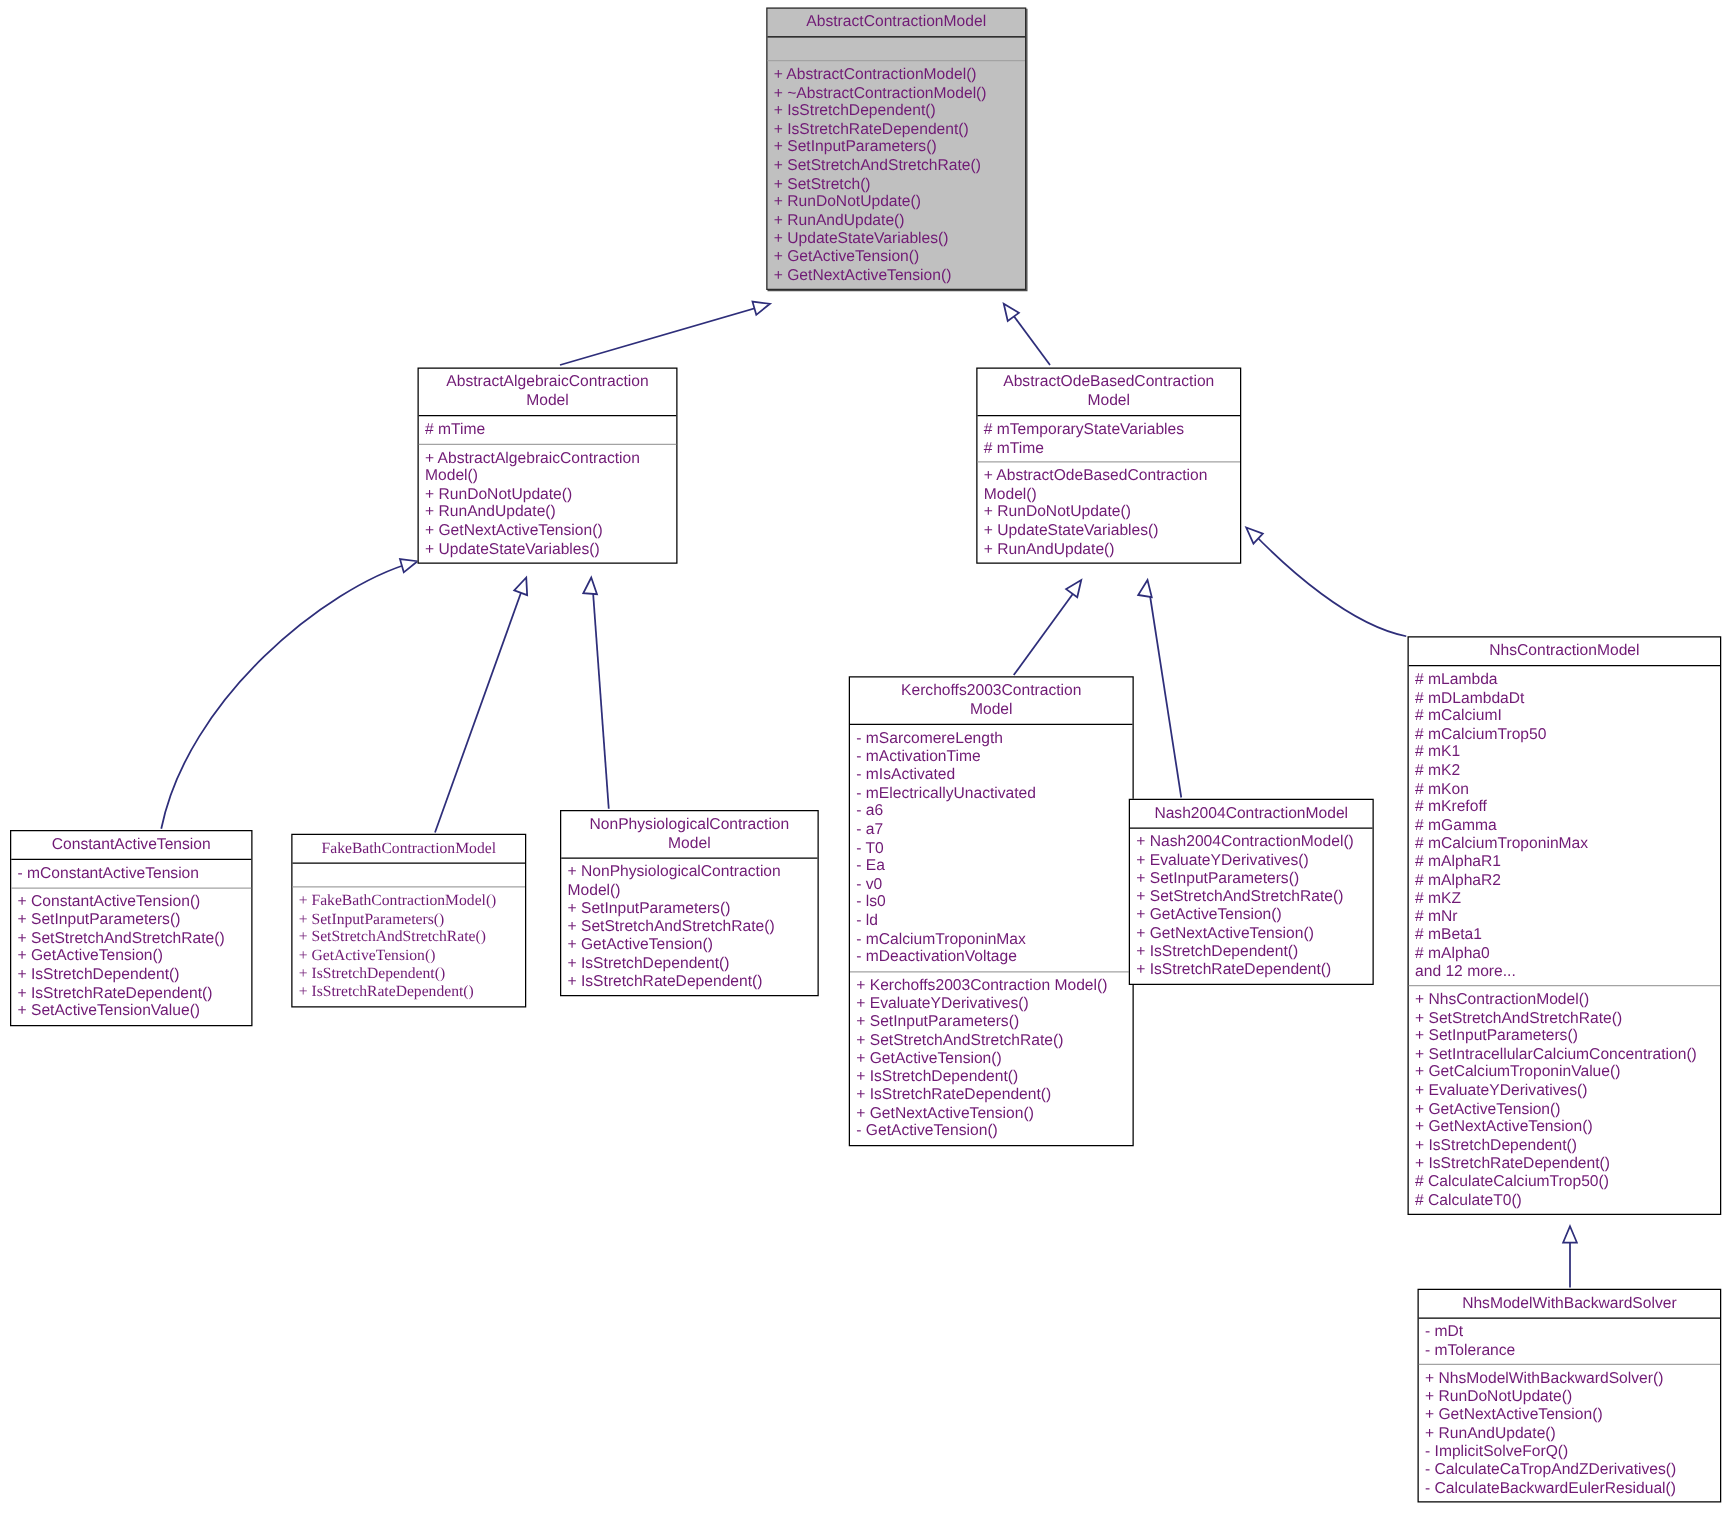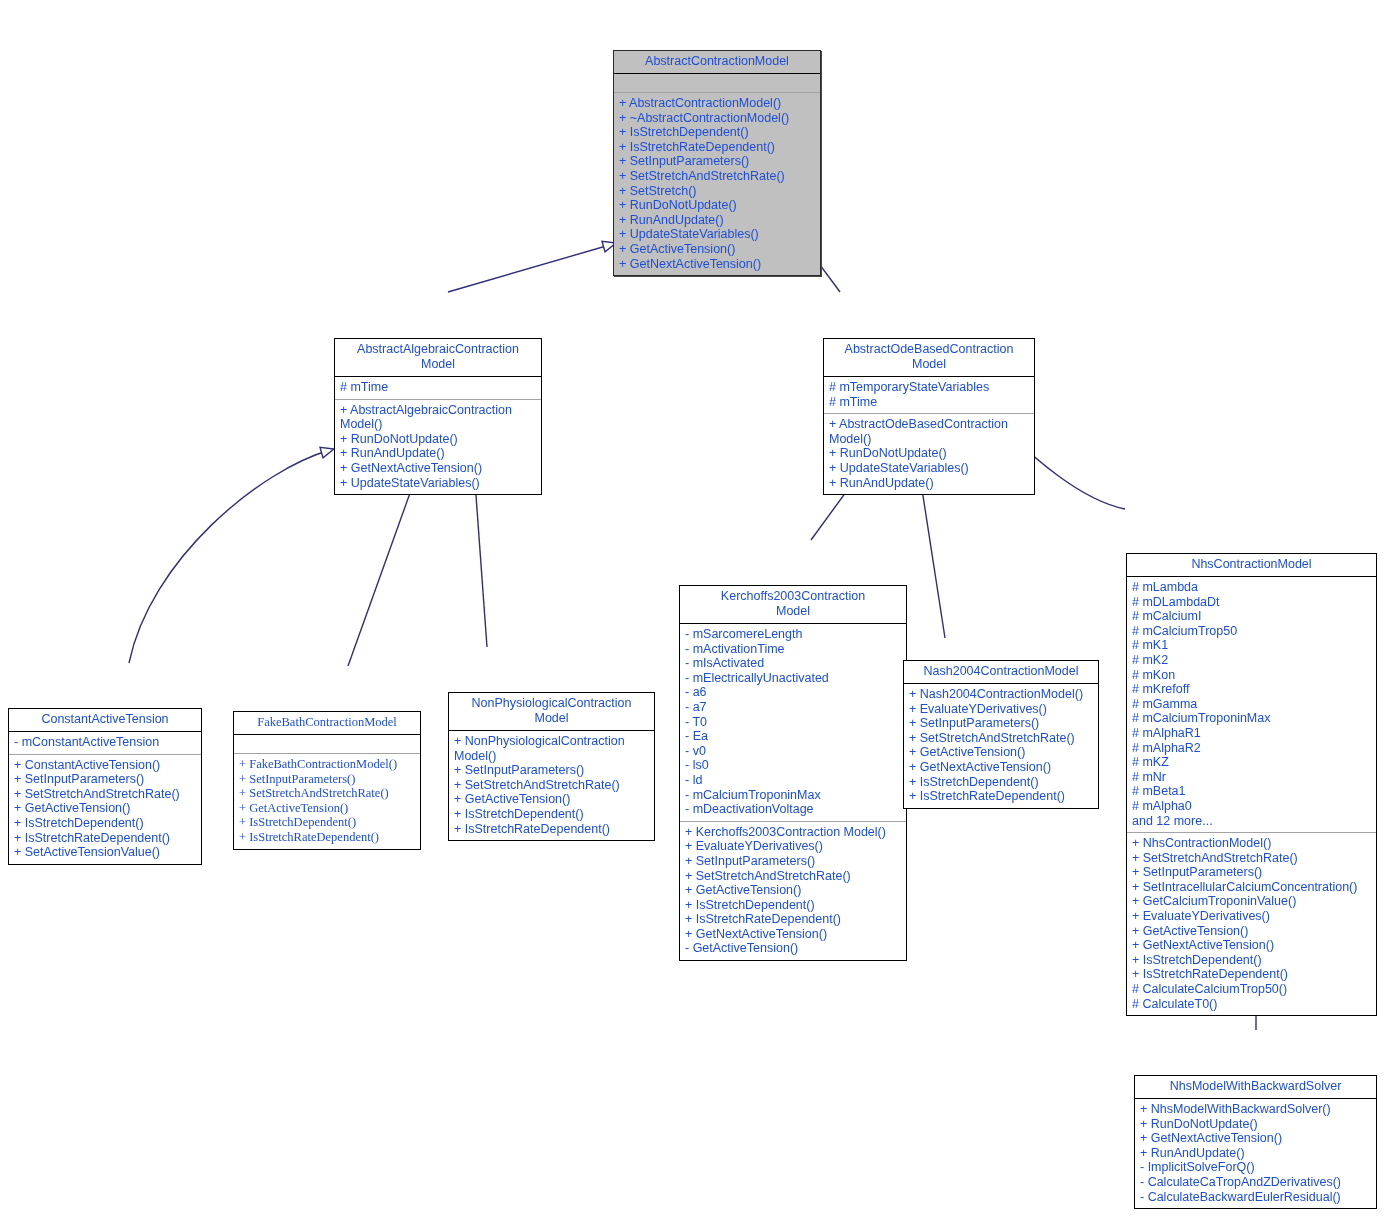--- a/index.html
+++ b/index.html
@@ -21,23 +21,22 @@
     height: 1216px;
     pointer-events: none;
   }
   .uml-class {
     position: absolute;
     box-sizing: border-box;
     border: 1px solid #000000;
     background: #ffffff;
     font-size: 12.5px;
     line-height: 14.6px;
-    color: #1d4ed8;
+    color: #701a75;
     z-index: 5;
-    margin-top: 44px;
   }
   .uml-class.root {
     background: #c0c0c0;
     border: 1px solid #2b2b2b;
     box-shadow: 1px 1px 0 0 #4a4a4a;
   }
   .uml-title {
     text-align: center;
     padding: 3px 4px 4px 4px;
     border-bottom: 1px solid #000000;
@@ -132,21 +131,21 @@
           <div class="uml-row"># mTime</div>
         </div>
         <div class="uml-ops">
           <div class="uml-row">+ AbstractAlgebraicContraction Model()</div>
           <div class="uml-row">+ RunDoNotUpdate()</div>
           <div class="uml-row">+ RunAndUpdate()</div>
           <div class="uml-row">+ GetNextActiveTension()</div>
           <div class="uml-row">+ UpdateStateVariables()</div>
         </div>
       </div>
-      <div class="uml-class" style="left: 823px; top: 294px; width: 212px;">
+      <div class="uml-class" style="left: 781px; top: 294px; width: 212px;">
         <div class="uml-title">AbstractOdeBasedContraction
 Model</div>
         <div class="uml-attrs">
           <div class="uml-row"># mTemporaryStateVariables</div>
           <div class="uml-row"># mTime</div>
         </div>
         <div class="uml-ops">
           <div class="uml-row">+ AbstractOdeBasedContraction Model()</div>
           <div class="uml-row">+ RunDoNotUpdate()</div>
           <div class="uml-row">+ UpdateStateVariables()</div>
@@ -215,21 +214,21 @@
           <div class="uml-row">+ EvaluateYDerivatives()</div>
           <div class="uml-row">+ SetInputParameters()</div>
           <div class="uml-row">+ SetStretchAndStretchRate()</div>
           <div class="uml-row">+ GetActiveTension()</div>
           <div class="uml-row">+ IsStretchDependent()</div>
           <div class="uml-row">+ IsStretchRateDependent()</div>
           <div class="uml-row">+ GetNextActiveTension()</div>
           <div class="uml-row">- GetActiveTension()</div>
         </div>
       </div>
-      <div class="uml-class" style="left: 903px; top: 616px; width: 196px;">
+      <div class="uml-class" style="left: 903px; top: 639px; width: 196px;">
         <div class="uml-title">Nash2004ContractionModel</div>
         <div class="uml-ops">
           <div class="uml-row">+ Nash2004ContractionModel()</div>
           <div class="uml-row">+ EvaluateYDerivatives()</div>
           <div class="uml-row">+ SetInputParameters()</div>
           <div class="uml-row">+ SetStretchAndStretchRate()</div>
           <div class="uml-row">+ GetActiveTension()</div>
           <div class="uml-row">+ GetNextActiveTension()</div>
           <div class="uml-row">+ IsStretchDependent()</div>
           <div class="uml-row">+ IsStretchRateDependent()</div>
@@ -266,20 +265,24 @@
           <div class="uml-row">+ GetActiveTension()</div>
           <div class="uml-row">+ GetNextActiveTension()</div>
           <div class="uml-row">+ IsStretchDependent()</div>
           <div class="uml-row">+ IsStretchRateDependent()</div>
           <div class="uml-row"># CalculateCalciumTrop50()</div>
           <div class="uml-row"># CalculateT0()</div>
         </div>
       </div>
       <div class="uml-class" style="left: 1134px; top: 1031px; width: 243px;">
         <div class="uml-title">NhsModelWithBackwardSolver</div>
+        <div class="uml-attrs">
+          <div class="uml-row">- mDt</div>
+          <div class="uml-row">- mTolerance</div>
+        </div>
         <div class="uml-ops">
           <div class="uml-row">+ NhsModelWithBackwardSolver()</div>
           <div class="uml-row">+ RunDoNotUpdate()</div>
           <div class="uml-row">+ GetNextActiveTension()</div>
           <div class="uml-row">+ RunAndUpdate()</div>
           <div class="uml-row">- ImplicitSolveForQ()</div>
           <div class="uml-row">- CalculateCaTropAndZDerivatives()</div>
           <div class="uml-row">- CalculateBackwardEulerResidual()</div>
         </div>
       </div>

